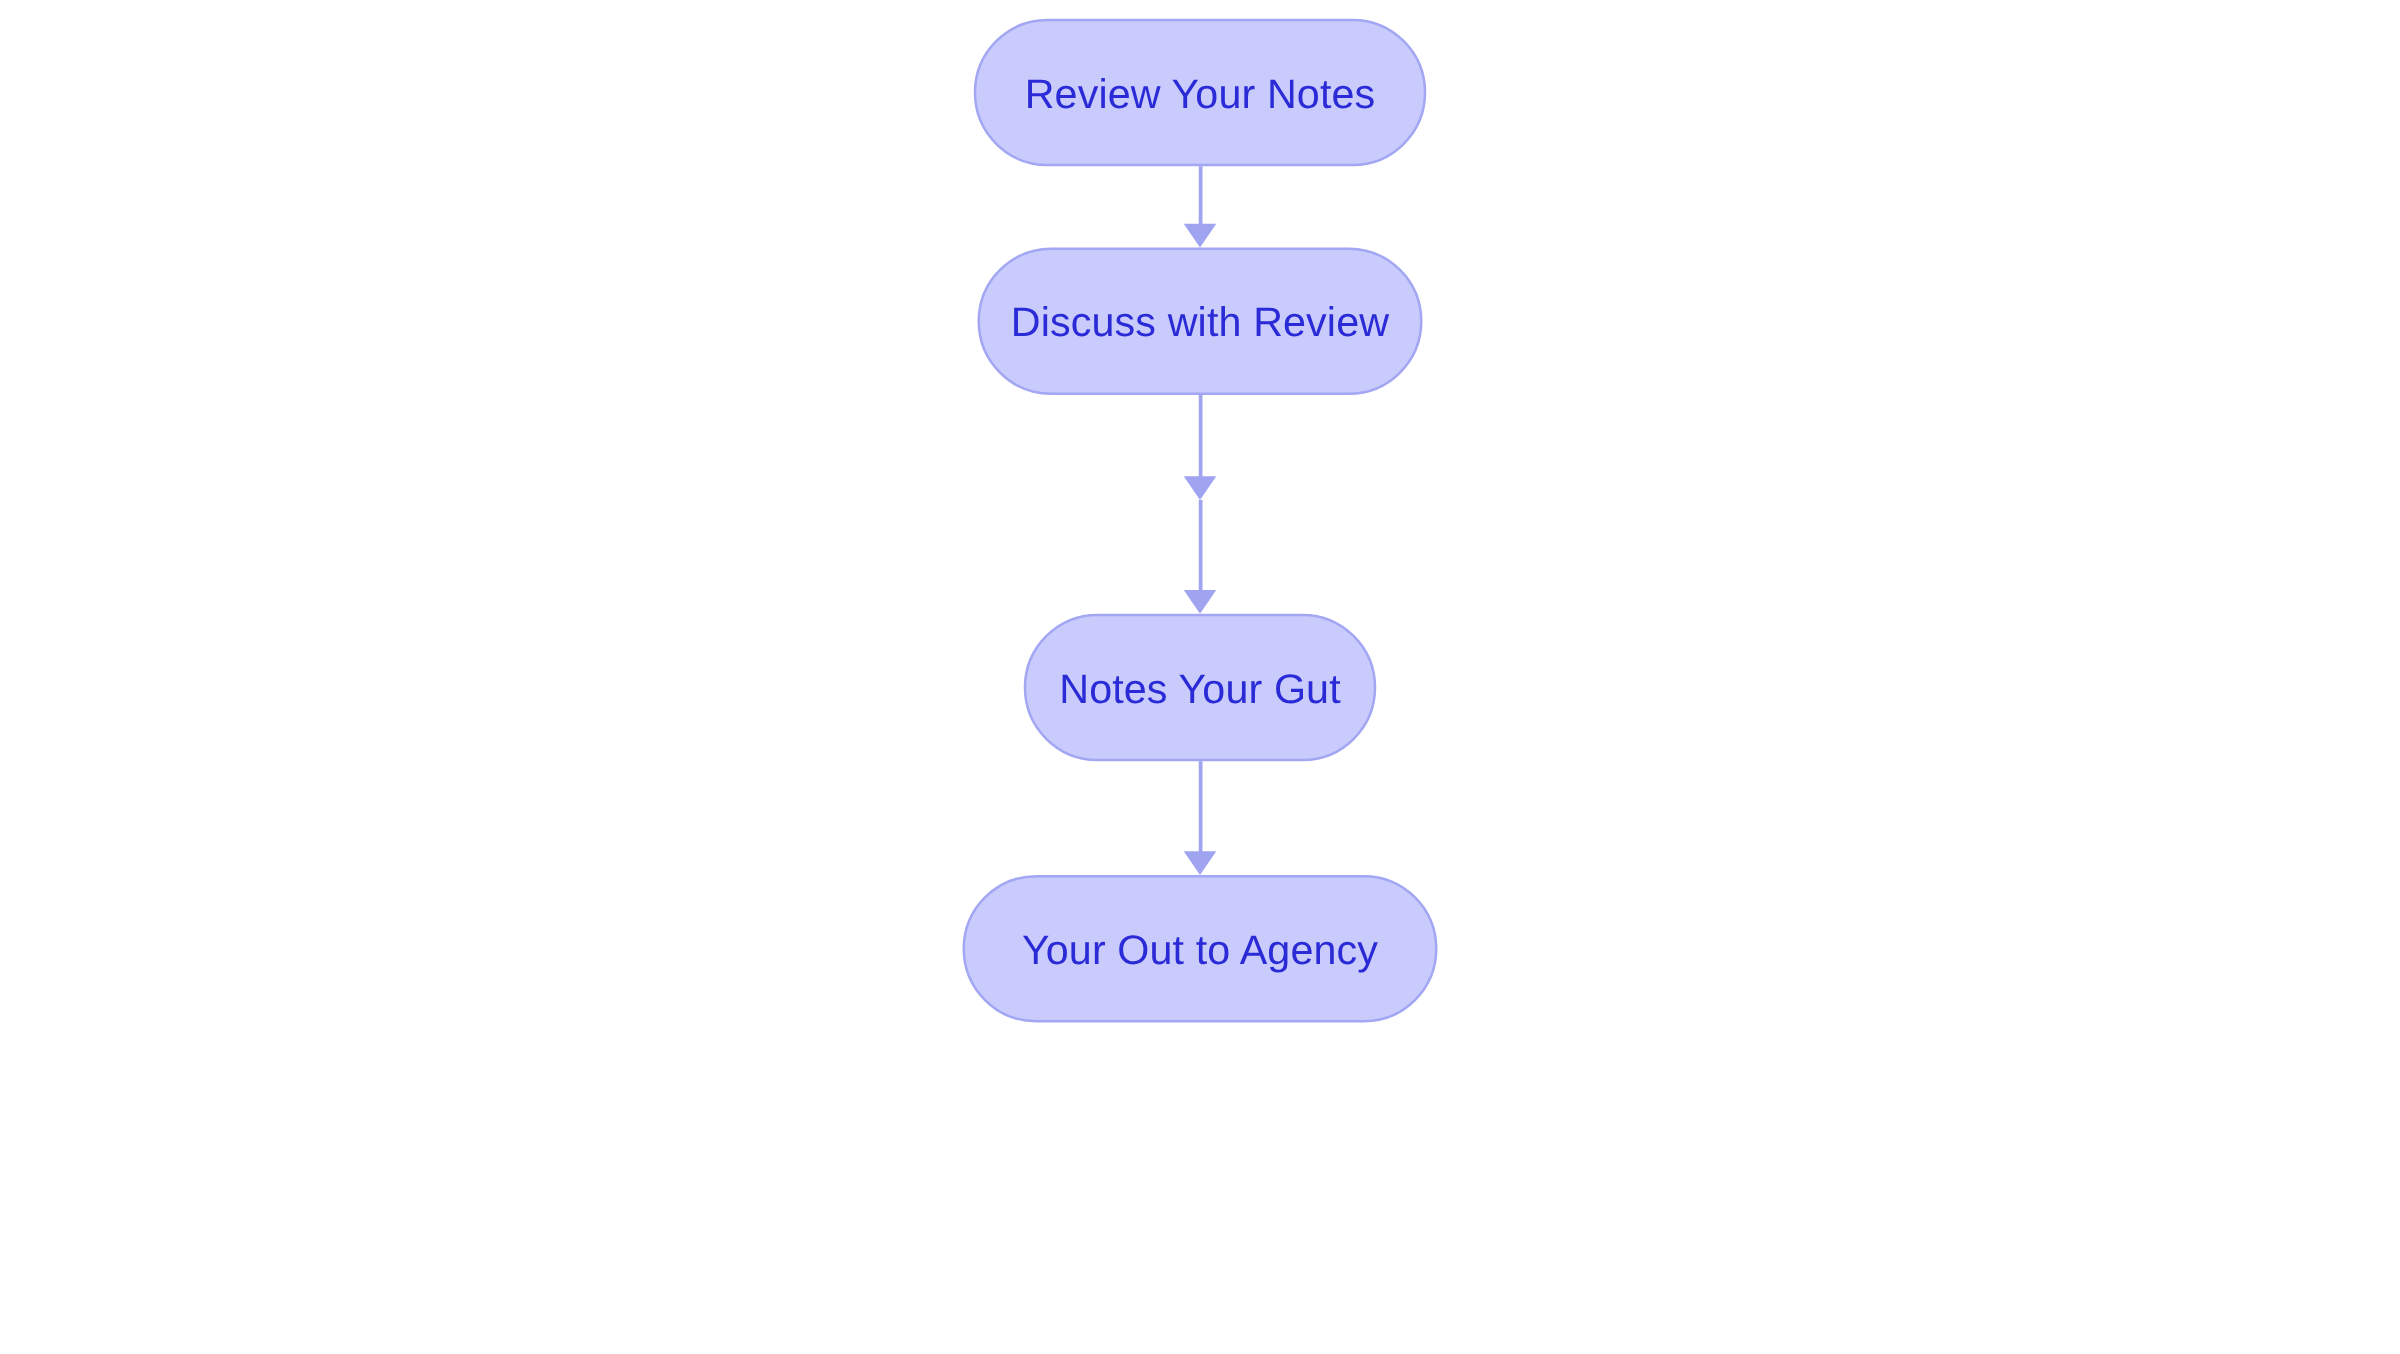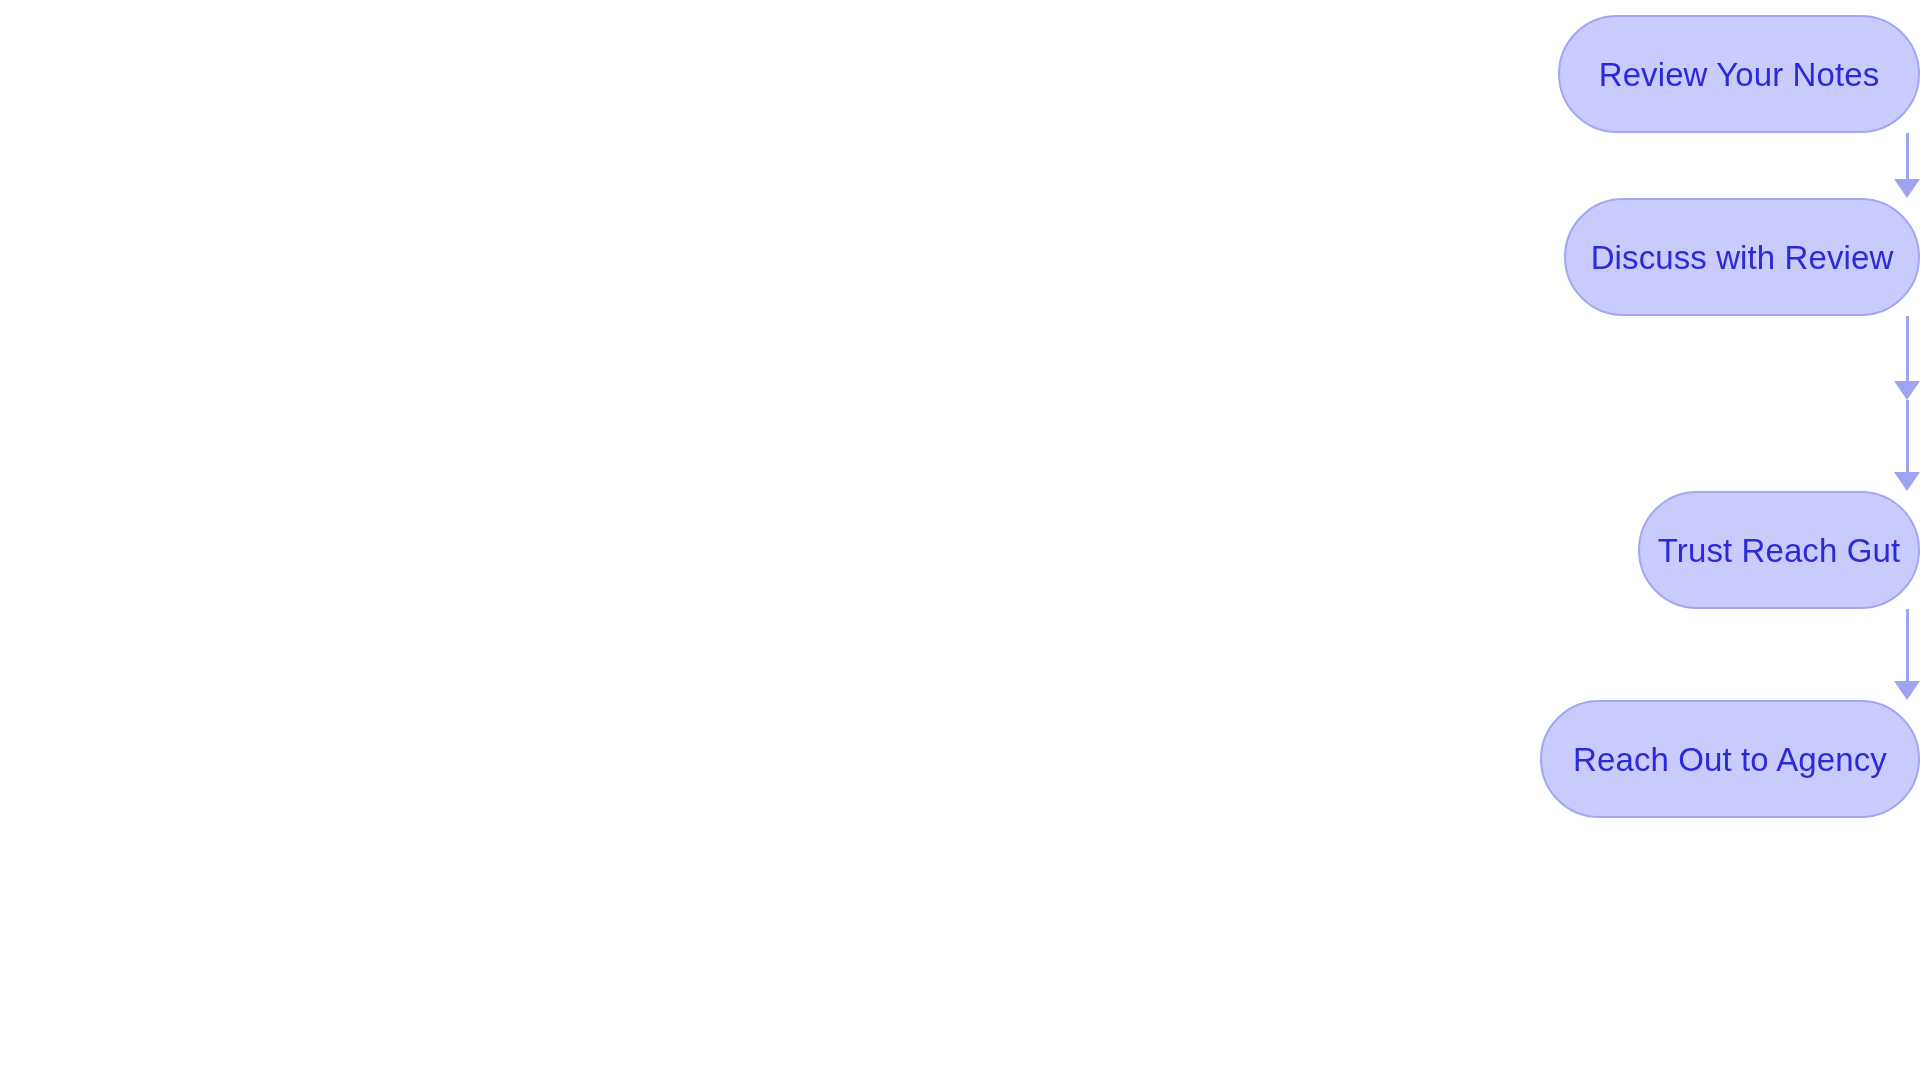--- a/index.html
+++ b/index.html
@@ -23,21 +23,21 @@
   }
 
   .flow-column {
     position: absolute;
     left: 0;
     top: 0;
     width: 1920px;
     height: 1083px;
     display: flex;
     flex-direction: column;
-    align-items: flex-end;
+    align-items: center;
     justify-content: flex-start;
   }
 
   
   .node {
     box-sizing: border-box;
     height: 118px;
     border-radius: 59px;
     background: #c9cbfd;
     border: 2px solid #a2a6f3;
@@ -122,26 +122,26 @@
       <div class="connector-head"></div>
     </div>
 
 
     <div class="connector conn-h3">
       <div class="connector-line"></div>
       <div class="connector-head"></div>
     </div>
 
     <div class="node node-w4">
-      <span class="node-label">Trust Reach Gut</span>
+      <span class="node-label">Notes Your Gut</span>
     </div>
 
     <div class="connector conn-h4">
       <div class="connector-line"></div>
       <div class="connector-head"></div>
     </div>
 
     <div class="node node-w5">
-      <span class="node-label">Reach Out to Agency</span>
+      <span class="node-label">Your Out to Agency</span>
     </div>
 
   </div>
 </div>
 
 </body></html>

